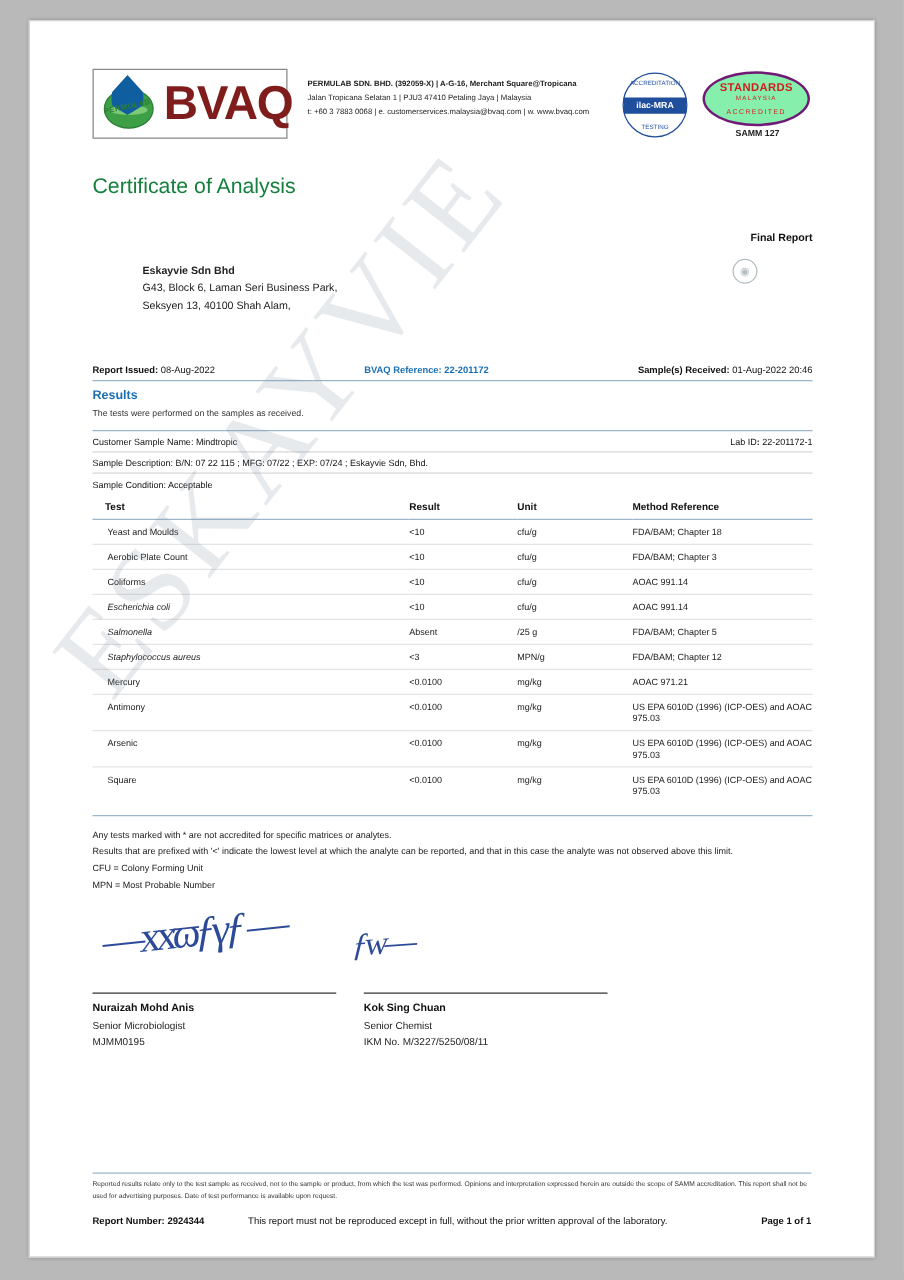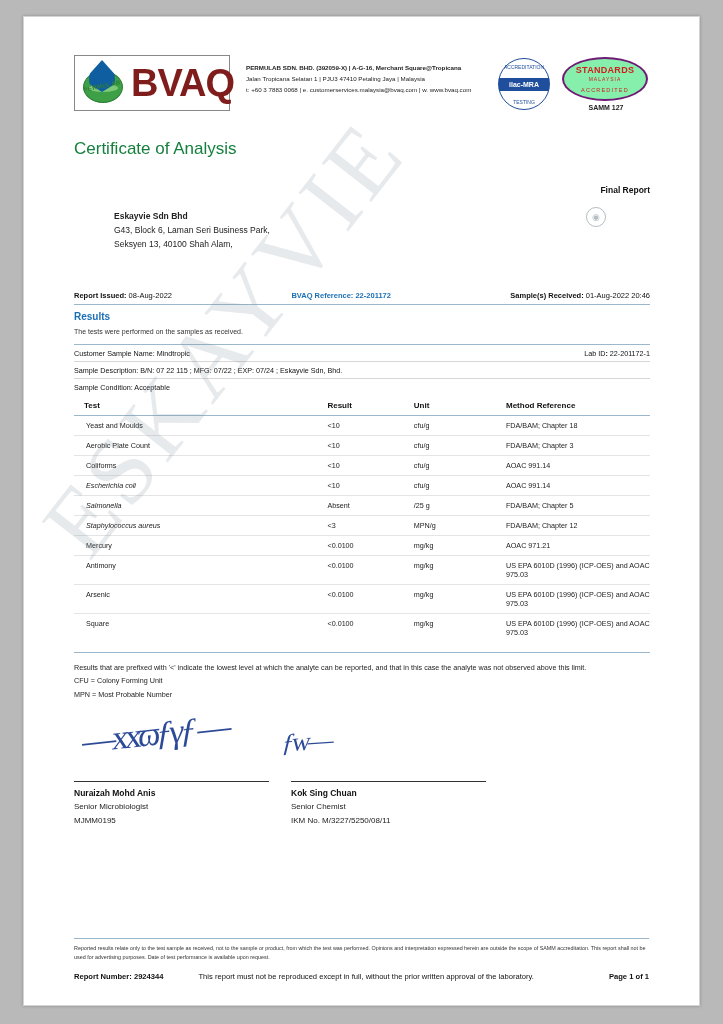--- a/index.html
+++ b/index.html
@@ -560,20 +560,21 @@
           <tr>
             <td class="c-test">Square</td>
             <td class="c-res">&lt;0.0100</td>
             <td class="c-unit">mg/kg</td>
             <td class="c-meth">US EPA 6010D (1996) (ICP-OES) and AOAC 975.03</td>
           </tr>
         </tbody>
     </table>
 
     <div class="notes">
+      <div>Any tests marked with * are not accredited for specific matrices or analytes.</div>
       <div>Results that are prefixed with '&lt;' indicate the lowest level at which the analyte can be reported, and that in this case the analyte was not observed above this limit.</div>
       <div>CFU = Colony Forming Unit</div>
       <div>MPN = Most Probable Number</div>
     </div>
 
     <div class="sig-area">
       <div class="sig1">—xxϖƒγƒ —</div>
       <div class="sig2">ƒw—</div>
       <div class="sig-lines">
         <div class="sig-col">

